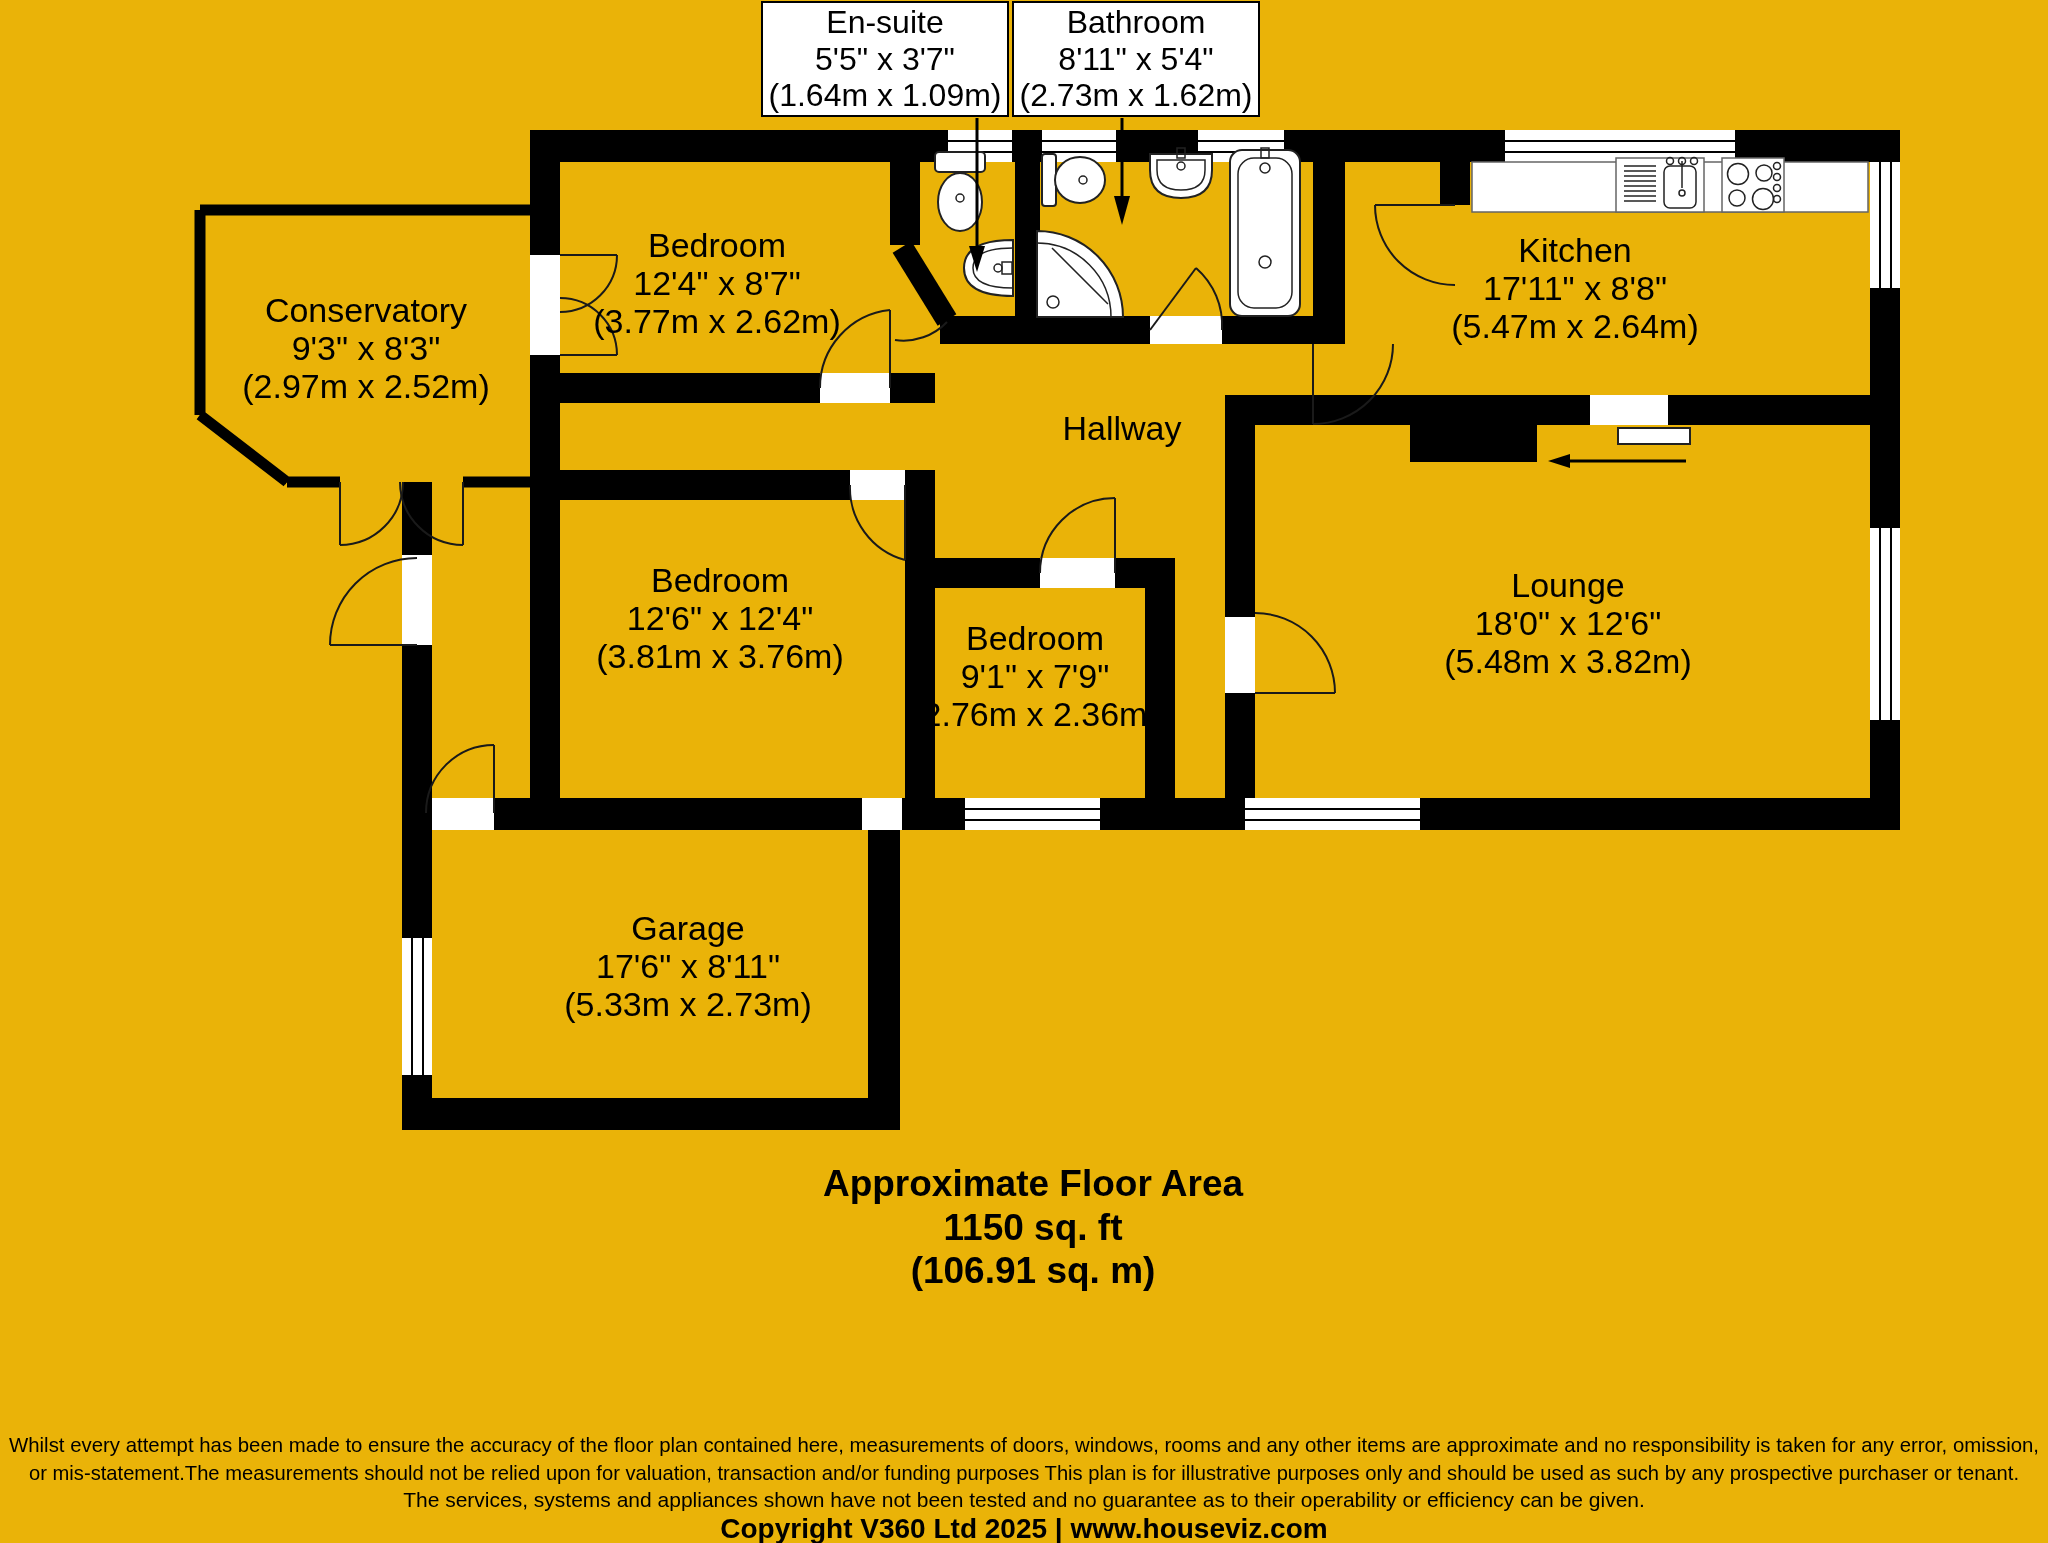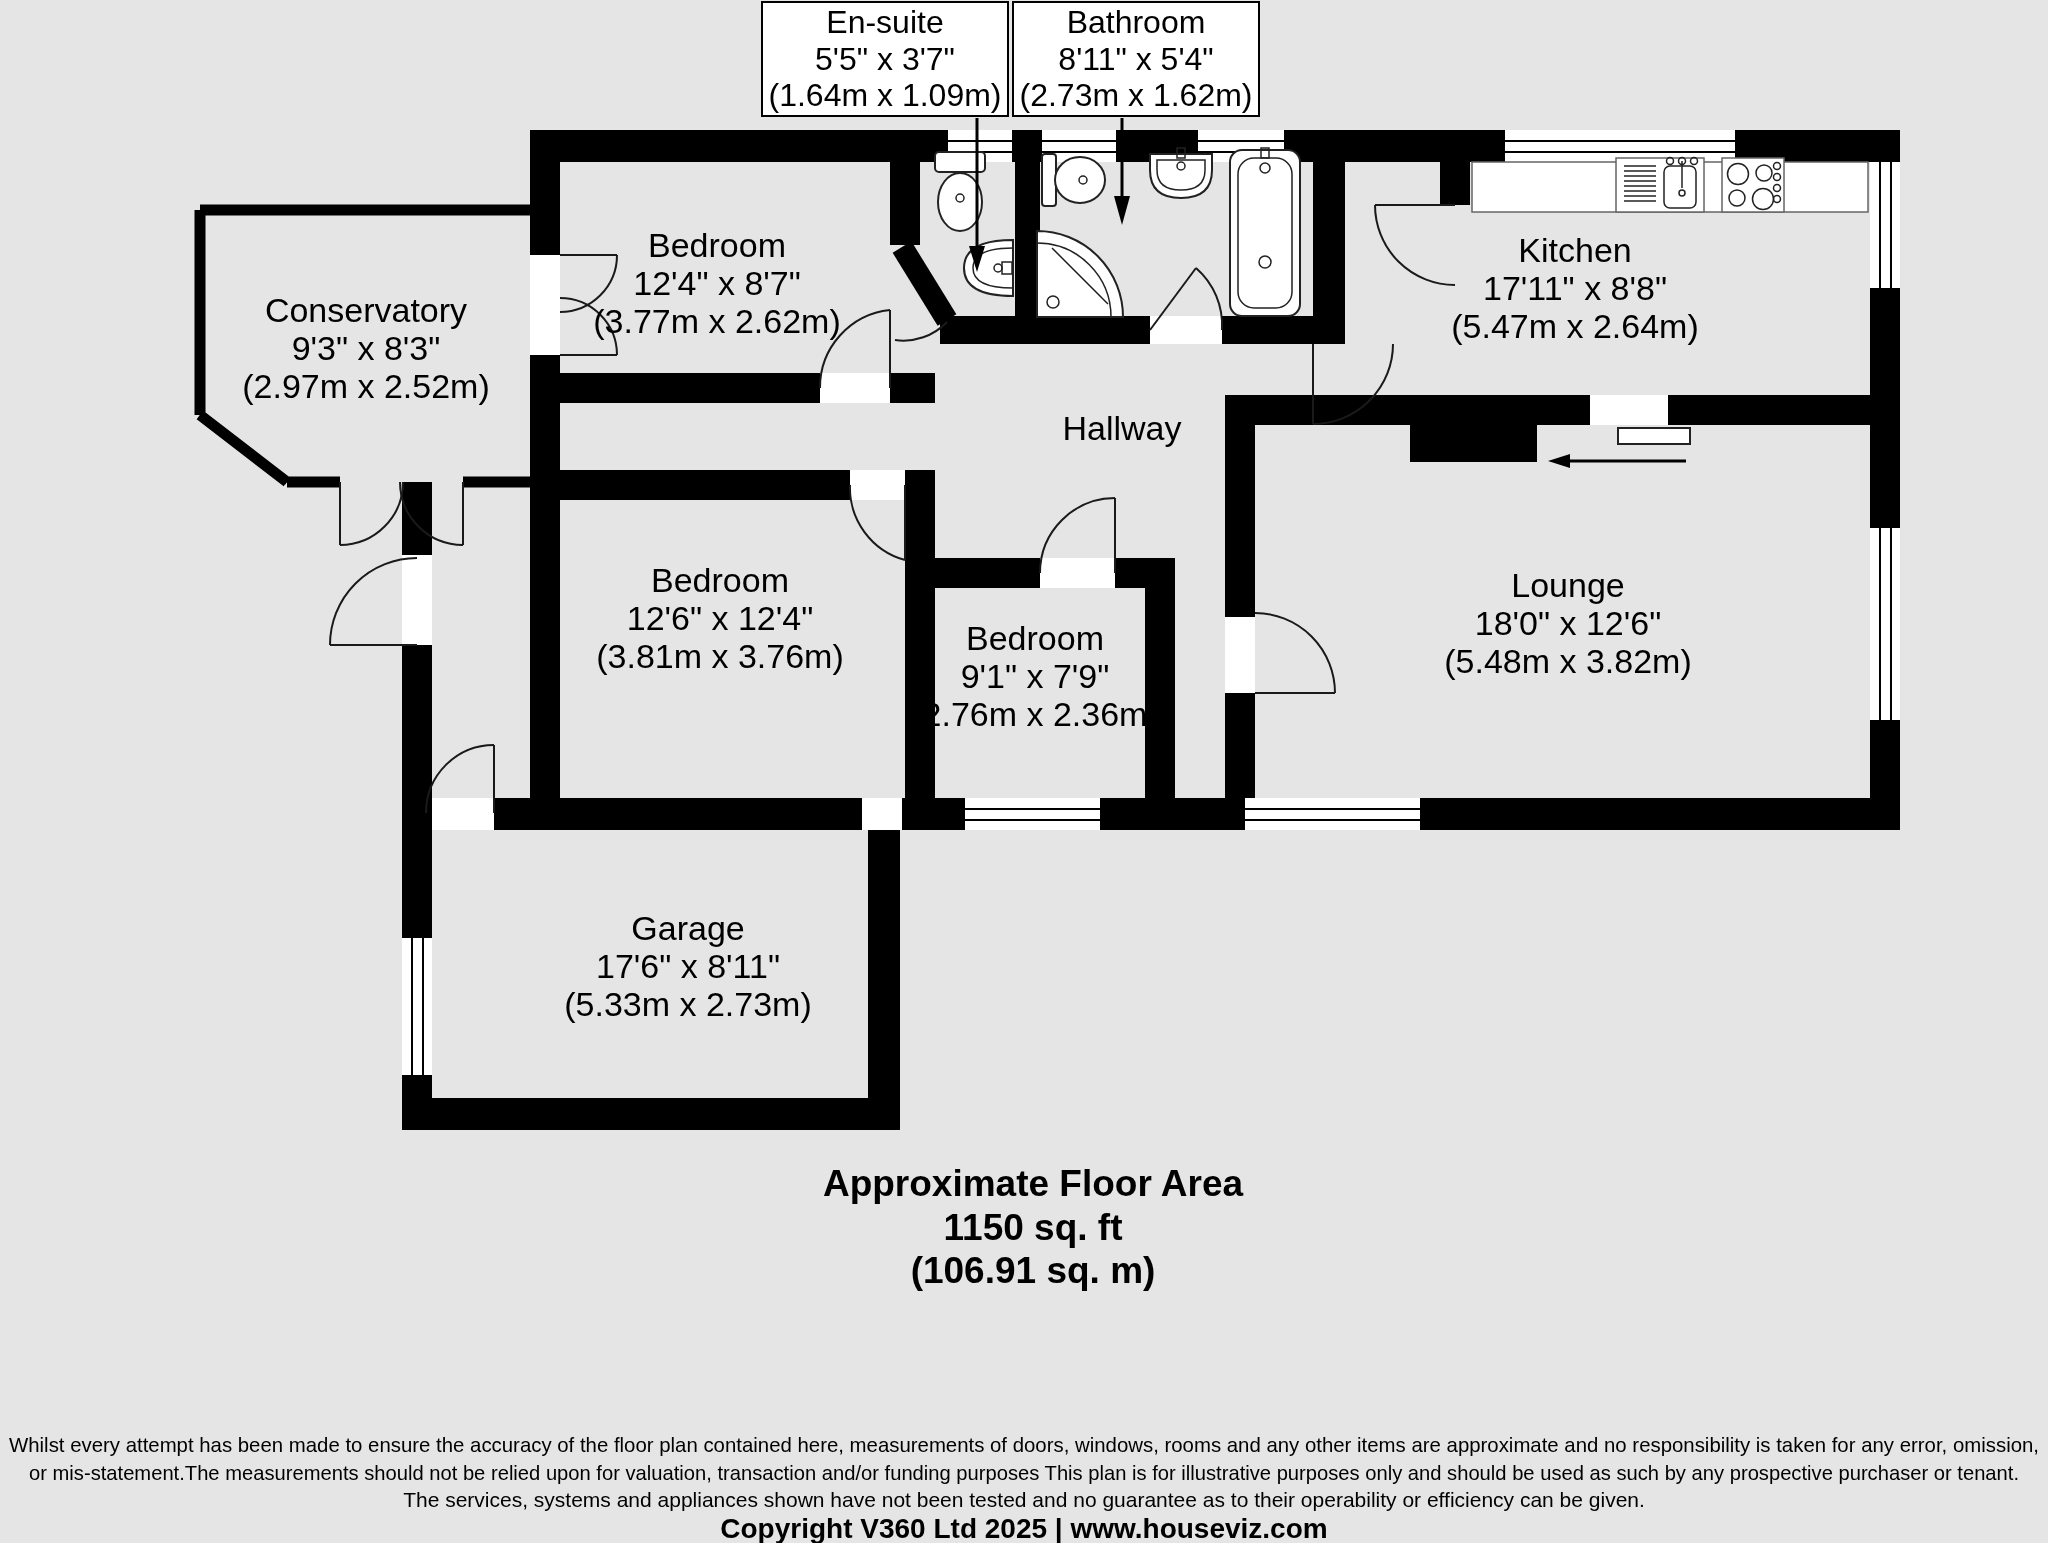--- a/index.html
+++ b/index.html
@@ -1,16 +1,16 @@
 <!DOCTYPE html>
 <html><head>
 <meta charset="utf-8">
 <style>
   html, body { margin: 0; padding: 0; background: #ffffff; }
-  .page { width: 2048px; height: 1543px; position: relative; background: #e5e5e5; }
+  .page { width: 2048px; height: 1543px; position: relative; background: #eab308; }
   svg { display: block; }
   text {
     font-family: "Liberation Sans", sans-serif;
     fill: #000;
   }
   .room-label { font-size: 34px; }
   .callout-label { font-size: 32px; }
   .area-label { font-size: 37px; font-weight: bold; }
   .footer-line { font-size: 21px; }
   .footer-copy { font-size: 28px; font-weight: bold; }

